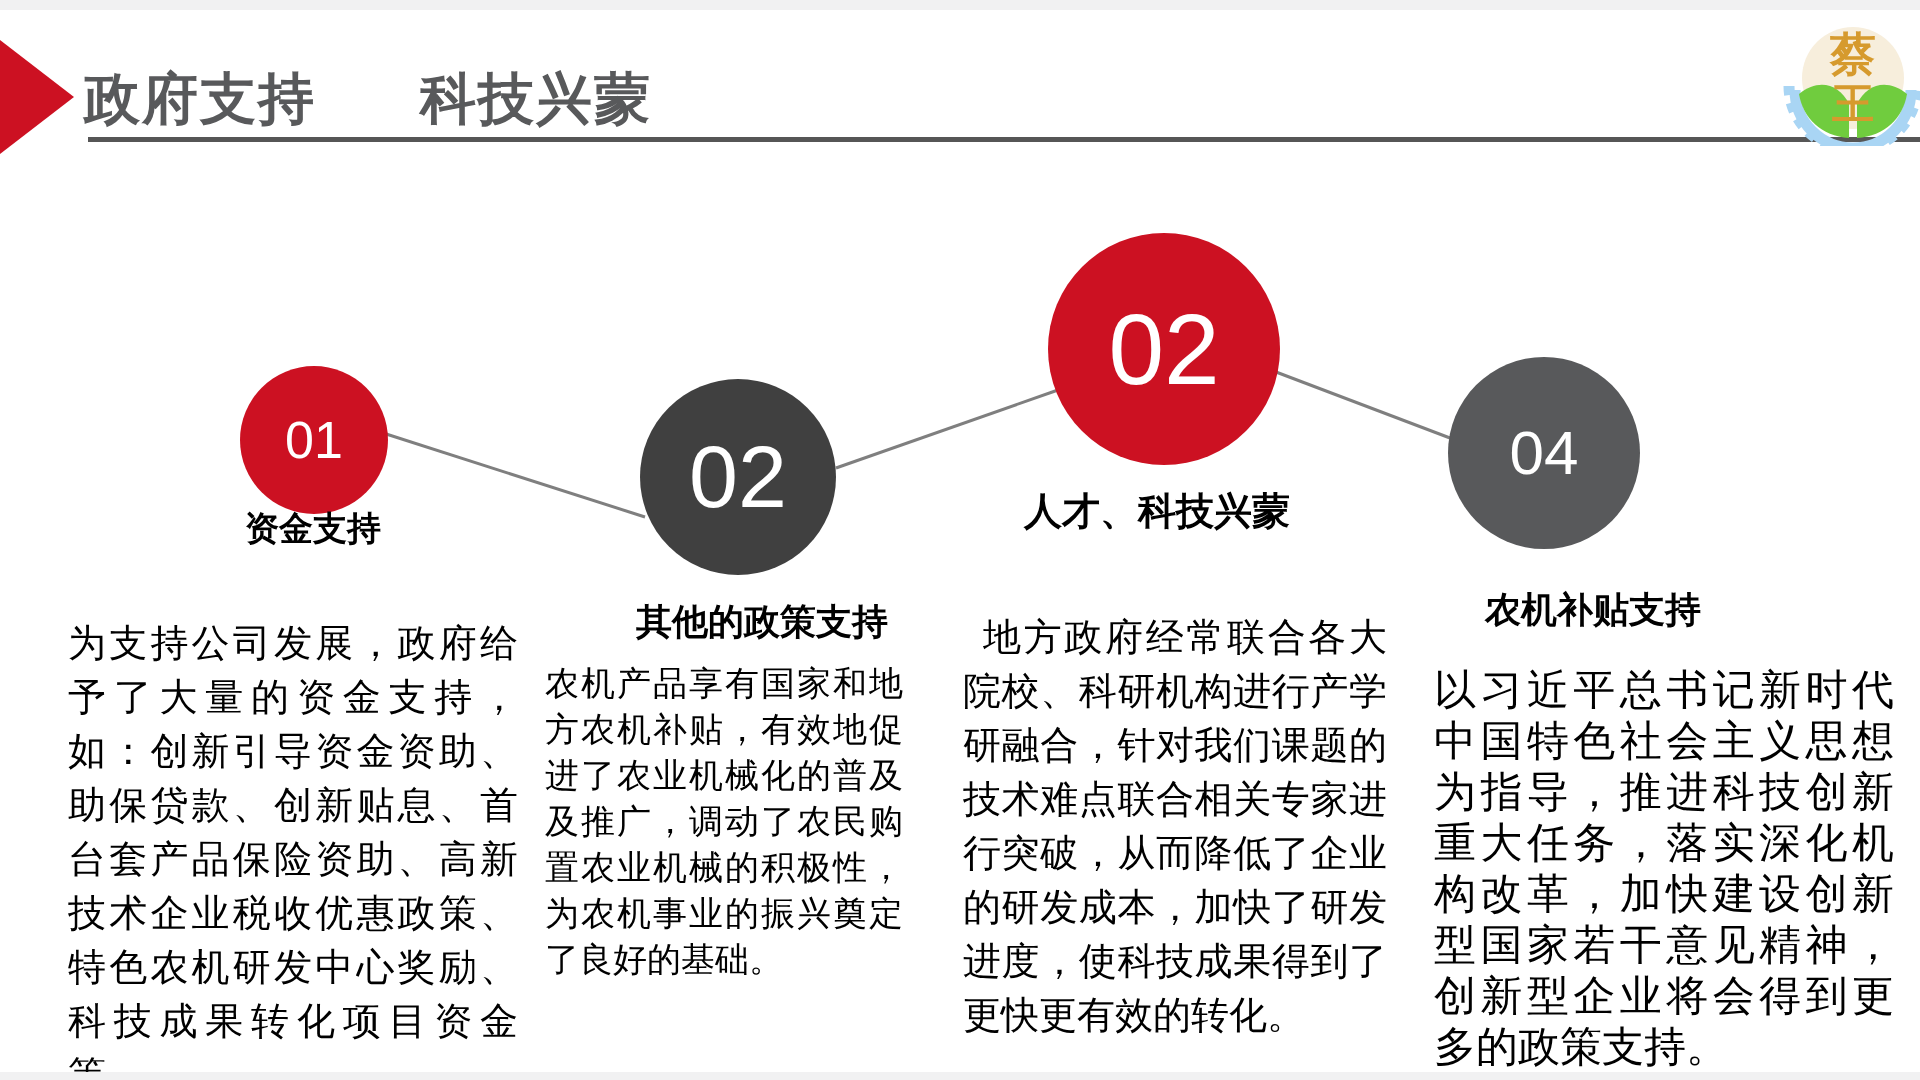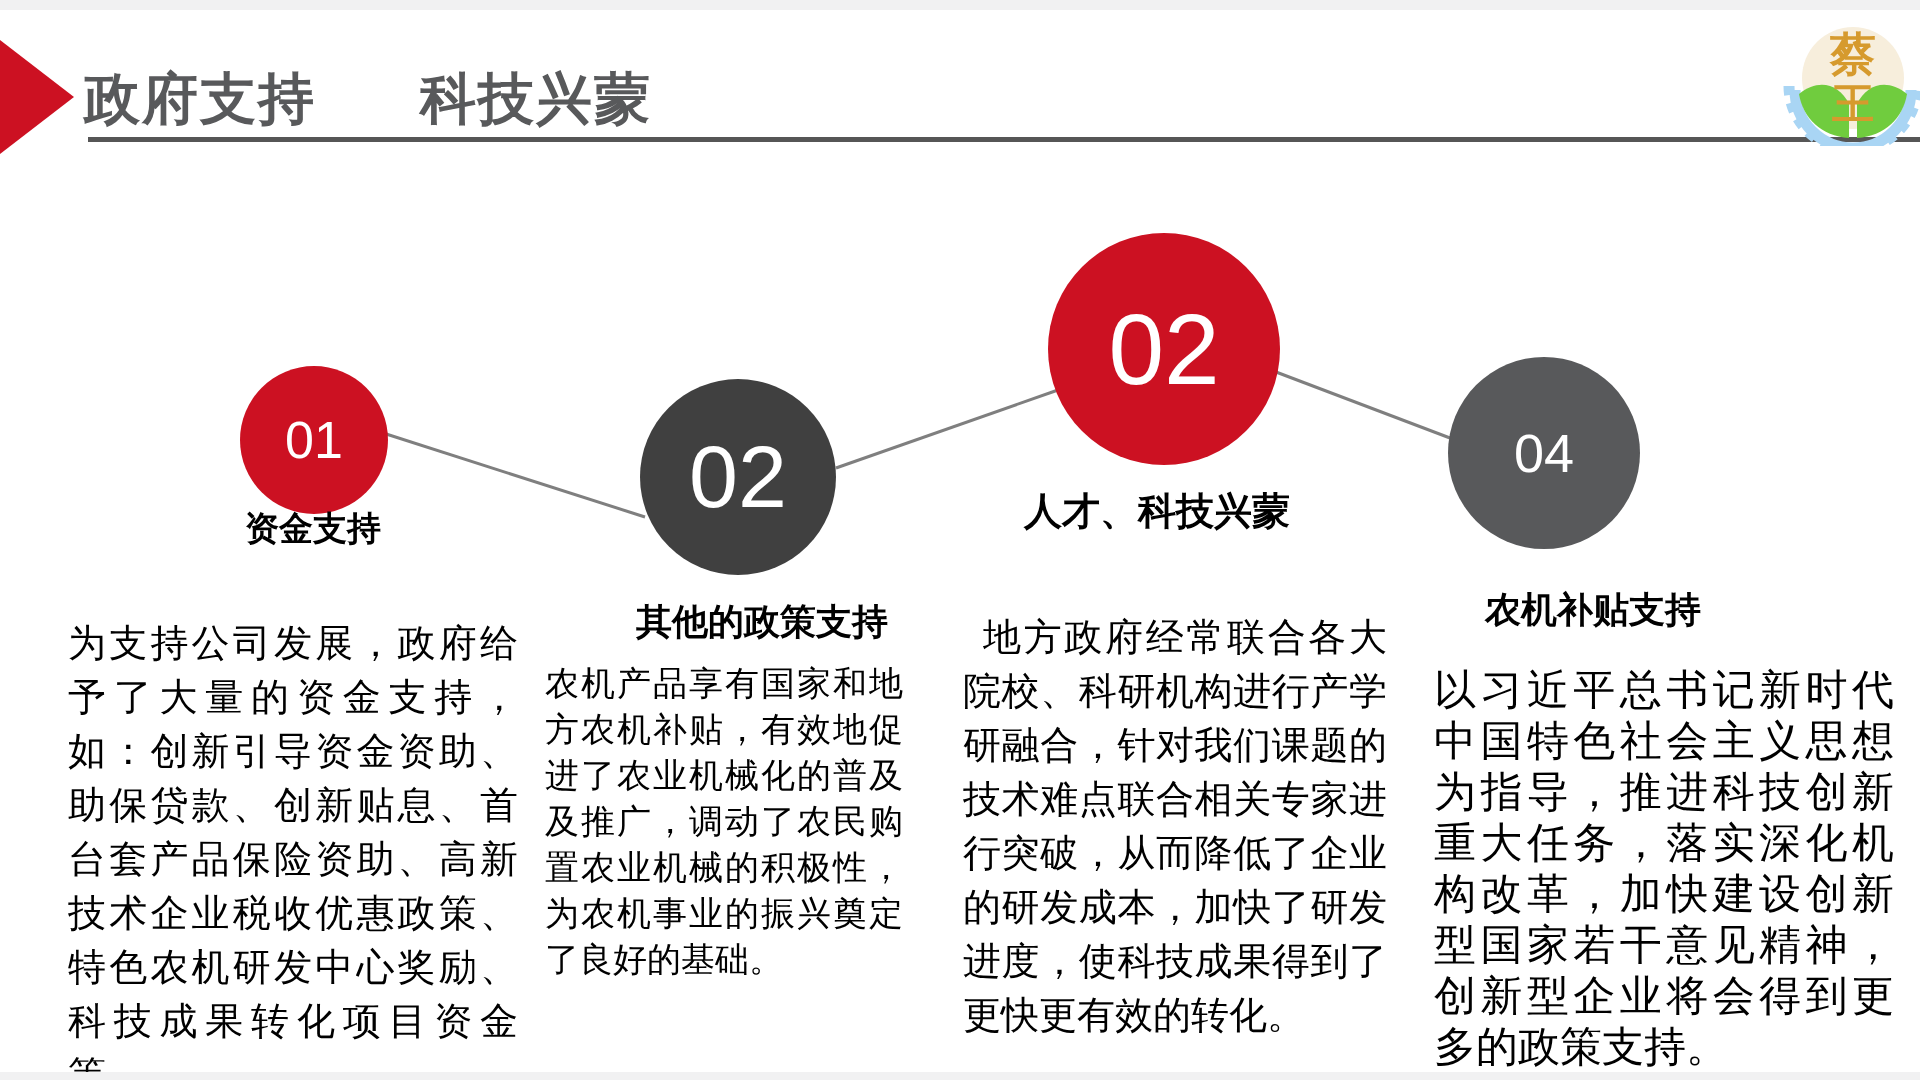--- a/index.html
+++ b/index.html
@@ -30,21 +30,21 @@
 
   
   .circle{
     position:absolute;border-radius:50%;color:#ffffff;
     display:flex;align-items:center;justify-content:center;
     font-weight:normal;line-height:1;
   }
   .c1{left:240px;top:366px;width:148px;height:148px;font-size:52px;}
   .c2{left:640px;top:379px;width:196px;height:196px;font-size:88px;}
   .c3{left:1048px;top:233px;width:232px;height:232px;font-size:100px;}
-  .c4{left:1448px;top:357px;width:192px;height:192px;font-size:54px;}
+  .c4{left:1448px;top:357px;width:192px;height:192px;font-size:62px;}
 
   
   .step-label{position:absolute;font-weight:bold;color:#000;text-align:center;white-space:nowrap;}
   .l1{left:163px;top:506px;width:300px;font-size:34px;}
   .l2{left:612px;top:598px;width:300px;font-size:36px;}
   .l3{left:1007px;top:486px;width:300px;font-size:38px;}
   .l4{left:1443px;top:586px;width:300px;font-size:36px;}
 
   
   .step-body{position:absolute;color:#000;text-align:justify;}

